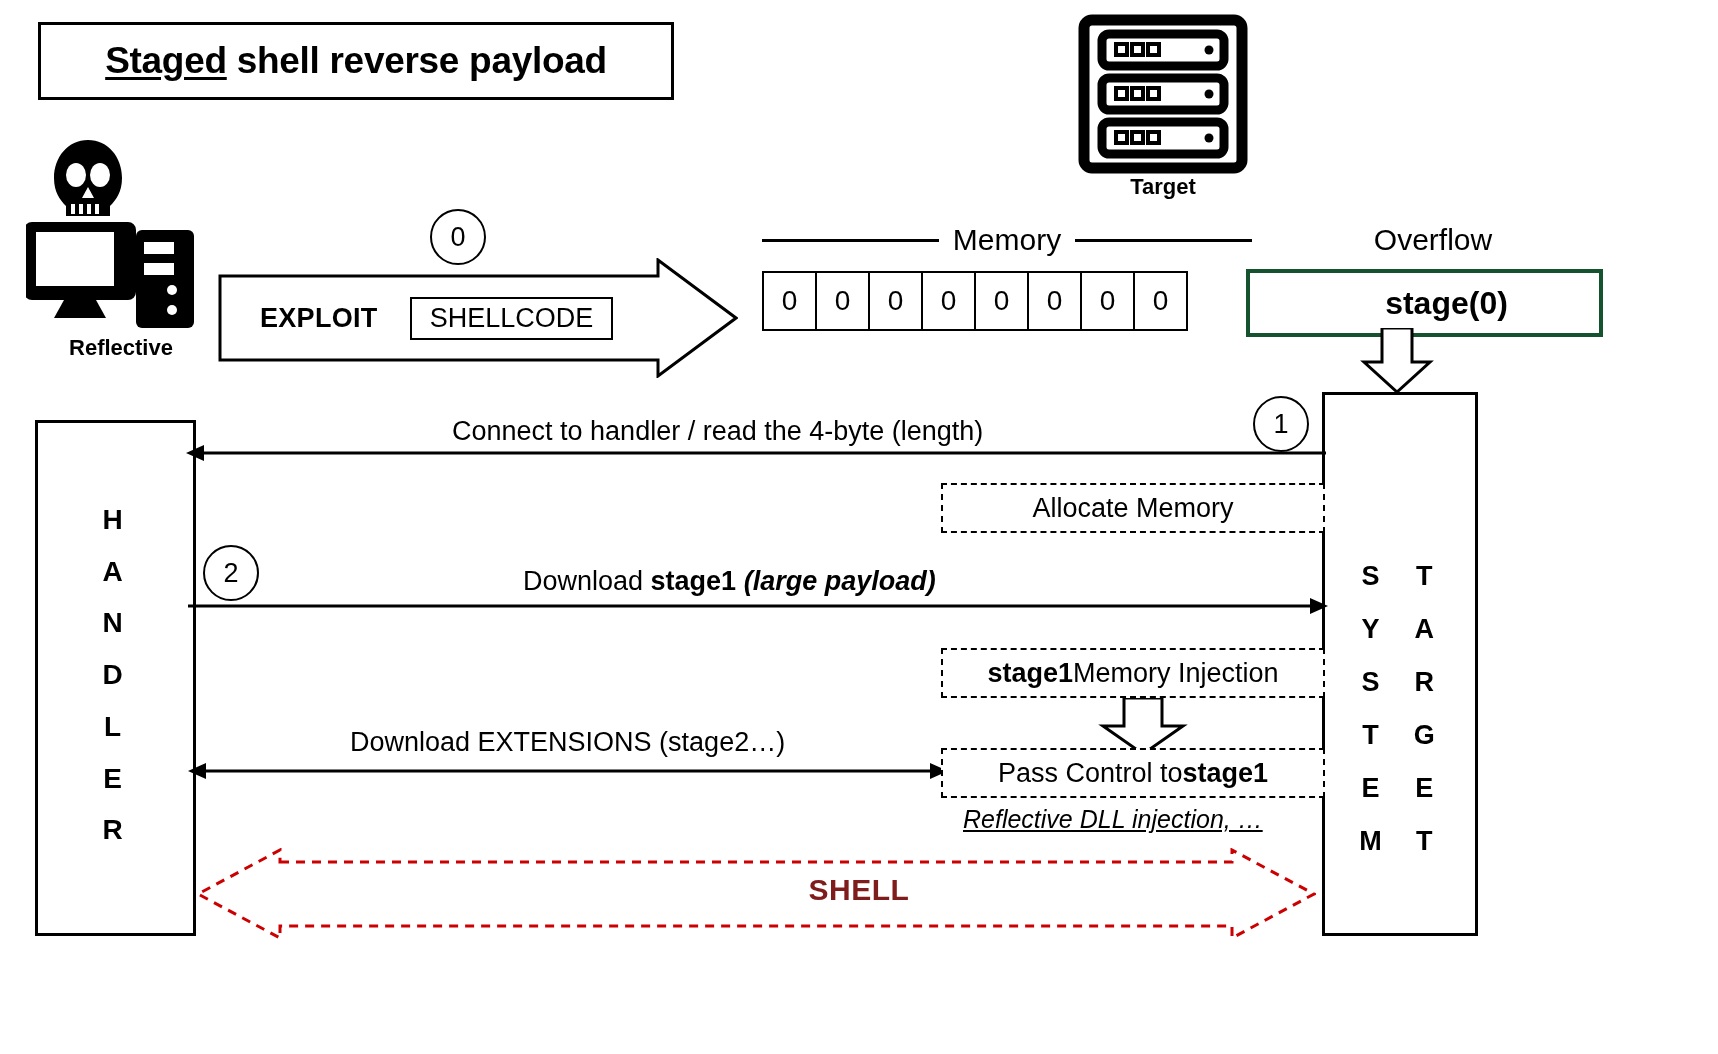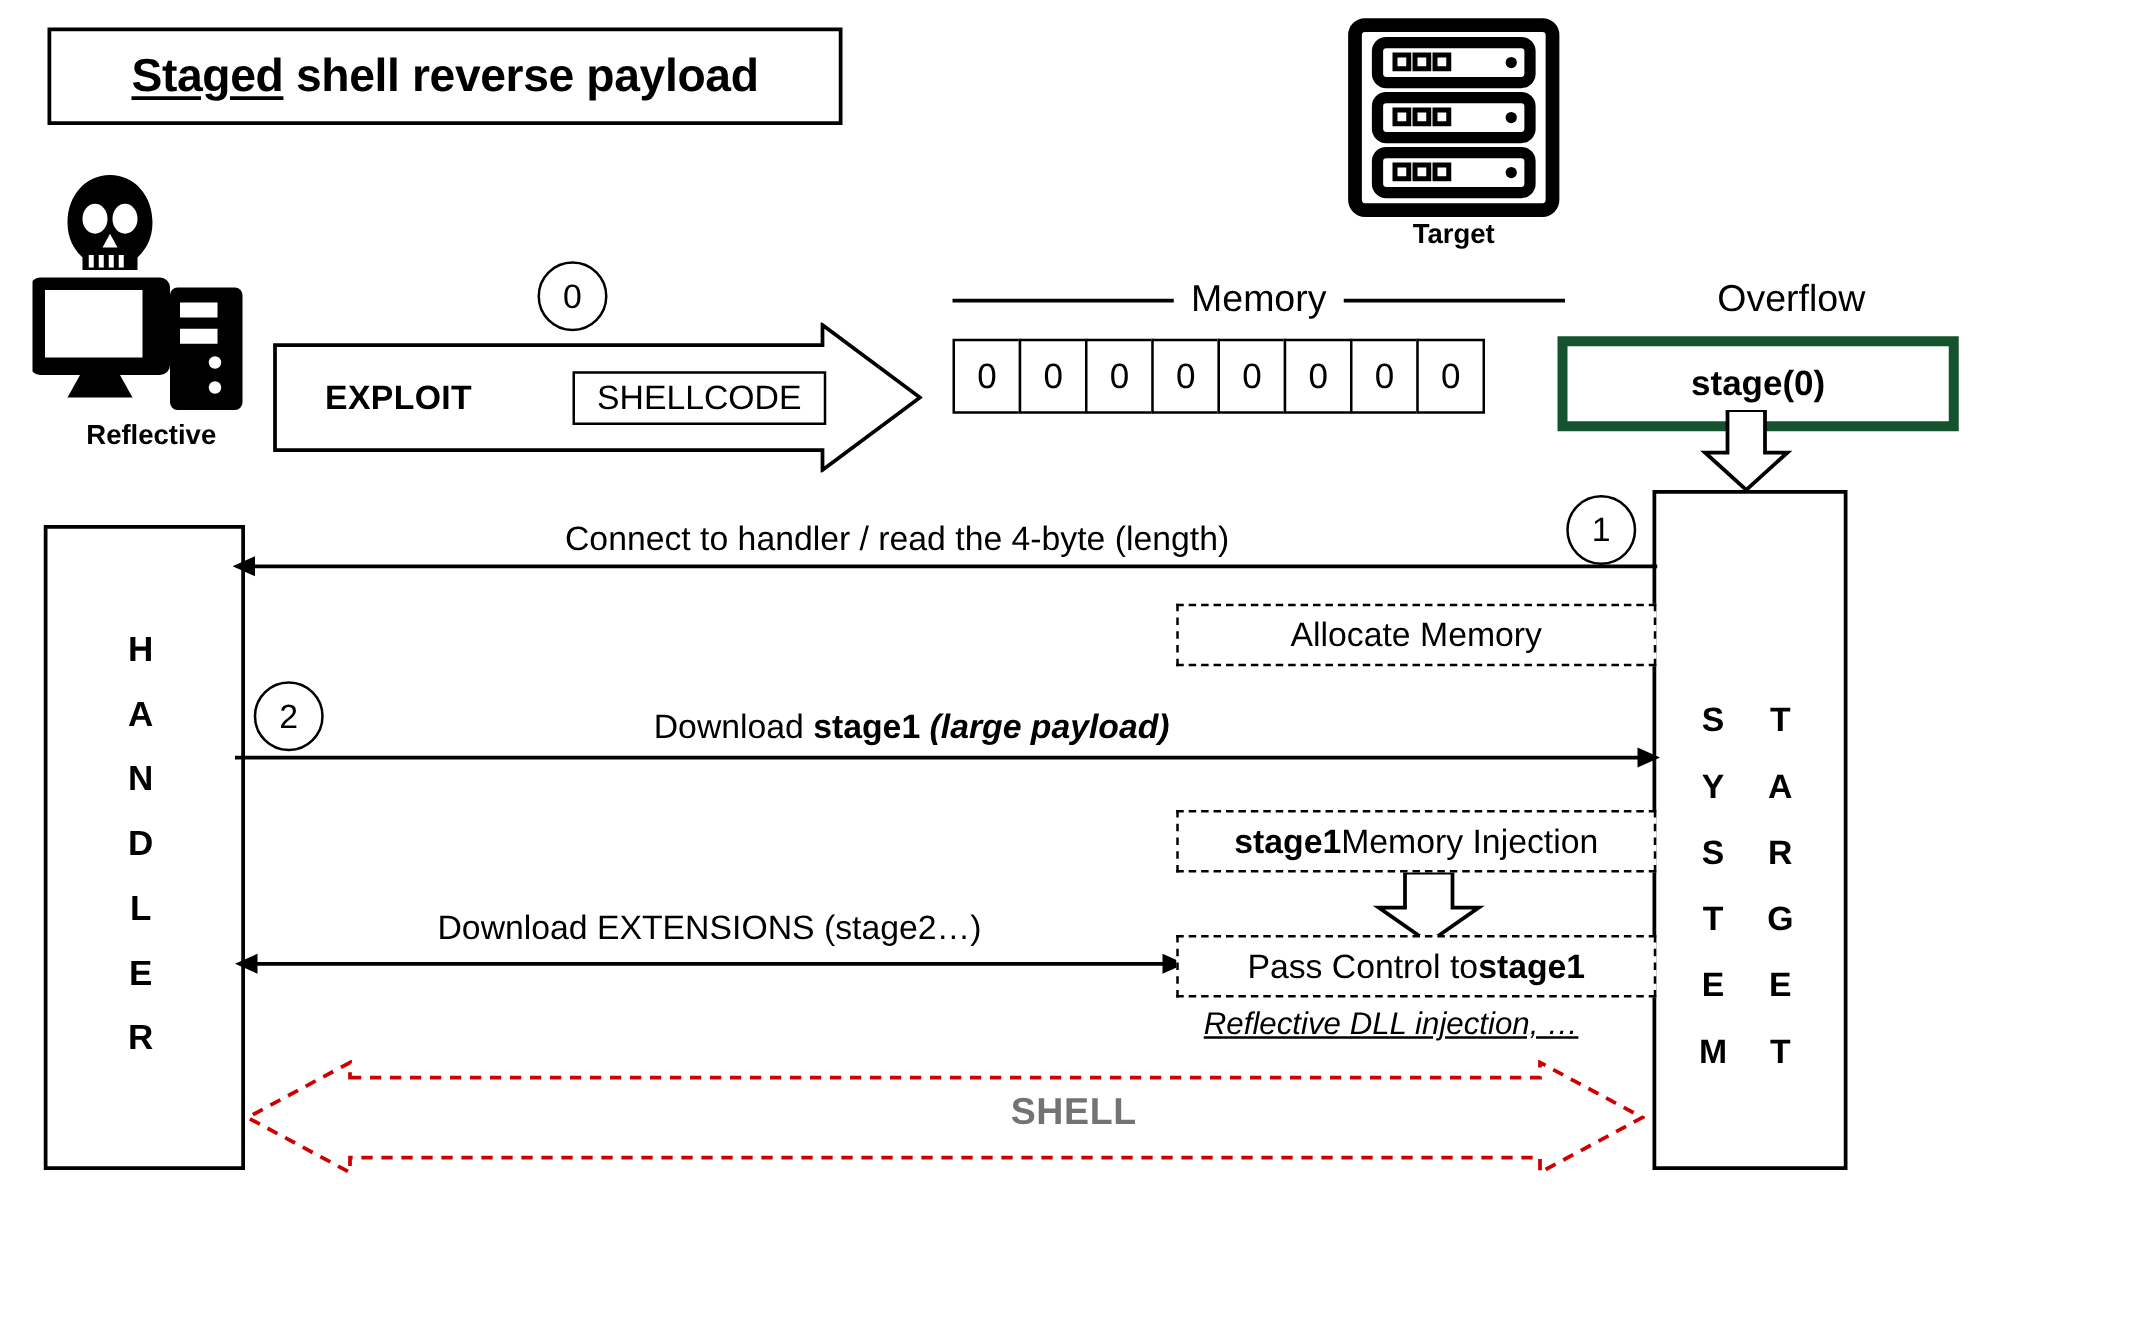--- a/index.html
+++ b/index.html
@@ -37,22 +37,22 @@
   #buffer-head .rule{flex:1;height:3px;background:#000;}
   #buffer-head .lbl{font-size:30px;padding:0 14px;line-height:1;}
   #overflow-head{left:1310px;top:220px;width:246px;height:40px;display:flex;align-items:center;
                  justify-content:center;font-size:30px;}
 
   
   #buffer-row{left:762px;top:271px;height:56px;display:flex;}
   #buffer-row .cell{width:51px;height:56px;border:2px solid #000;margin-left:-2px;
                     display:flex;align-items:center;justify-content:center;font-size:28px;background:#fff;}
   #buffer-row .cell:first-child{margin-left:0;}
-  #overflow-cell{left:1246px;top:269px;width:305px;height:60px;border:8px solid #14532d;background:#fff;
-                 display:flex;align-items:center;justify-content:center;font-size:28px;font-weight:bold;}
+  #overflow-cell{left:1246px;top:269px;width:305px;height:60px;border:4px solid #14532d;background:#fff;
+                 display:flex;align-items:center;justify-content:center;font-size:32px;font-weight:bold;padding-left:44px;}
 
   
   #handler-box{left:35px;top:420px;width:155px;height:510px;border:3px solid #000;background:#fff;}
   #handler-letters{position:absolute;left:0;top:0;width:155px;height:510px;
                    display:flex;flex-direction:column;align-items:center;justify-content:center;
                    font-size:28px;font-weight:bold;line-height:1.85;}
 
   
   #systarget-box{left:1322px;top:392px;width:150px;height:538px;border:3px solid #000;background:#fff;}
   #systarget-cols{position:absolute;left:0;top:0;width:150px;height:538px;
@@ -70,21 +70,21 @@
   .msg-label{position:absolute;font-size:27px;white-space:nowrap;}
 
   
   .dashbox{position:absolute;border:2px dashed #000;background:#fff;
            display:flex;align-items:center;justify-content:center;font-size:27px;white-space:nowrap;}
 
   .note-italic{position:absolute;font-size:25px;font-style:italic;white-space:nowrap;}
 
   
   #shell-label{left:0;top:873px;width:1718px;text-align:center;font-size:30px;font-weight:bold;
-               color:#737373;letter-spacing:.5px;}
+               color:#7f1d1d;letter-spacing:.5px;}
   b{font-weight:bold;}
   i{font-style:italic;font-weight:bold;}
 </style>
 </head>
 <body>
 
 <div class="abs" id="title-box">
   <div id="title-text" class="nosel">
     <span class="u">Staged</span><span> shell reverse payload</span>
   </div>
@@ -150,21 +150,21 @@
         <circle cx="131" cy="124" r="4.5"></circle>
     </g>
   </svg>
   <div id="target-label" class="nosel">Target</div>
 </div>
 
 <div class="abs" id="exploit-arrow">
   <svg width="520" height="120" viewBox="0 0 520 120" style="position:absolute;left:0;top:0;">
     <path d="M2 18 L440 18 L440 2 L518 60 L440 118 L440 102 L2 102 Z" fill="#fff" stroke="#000" stroke-width="3" stroke-linejoin="miter"></path>
   </svg>
-  <div id="exploit-inner" style="top:28px;gap:48px;">
+  <div id="exploit-inner" style="top:28px;">
     <span id="exploit-label" class="nosel">EXPLOIT</span>
     <span id="shellcode-box" class="nosel">SHELLCODE</span>
   </div>
 </div>
 <div class="abs" id="step0-circle">
   <span>0</span>
 </div>
 
 <div class="abs" id="buffer-head">
   <div class="rule"></div>

